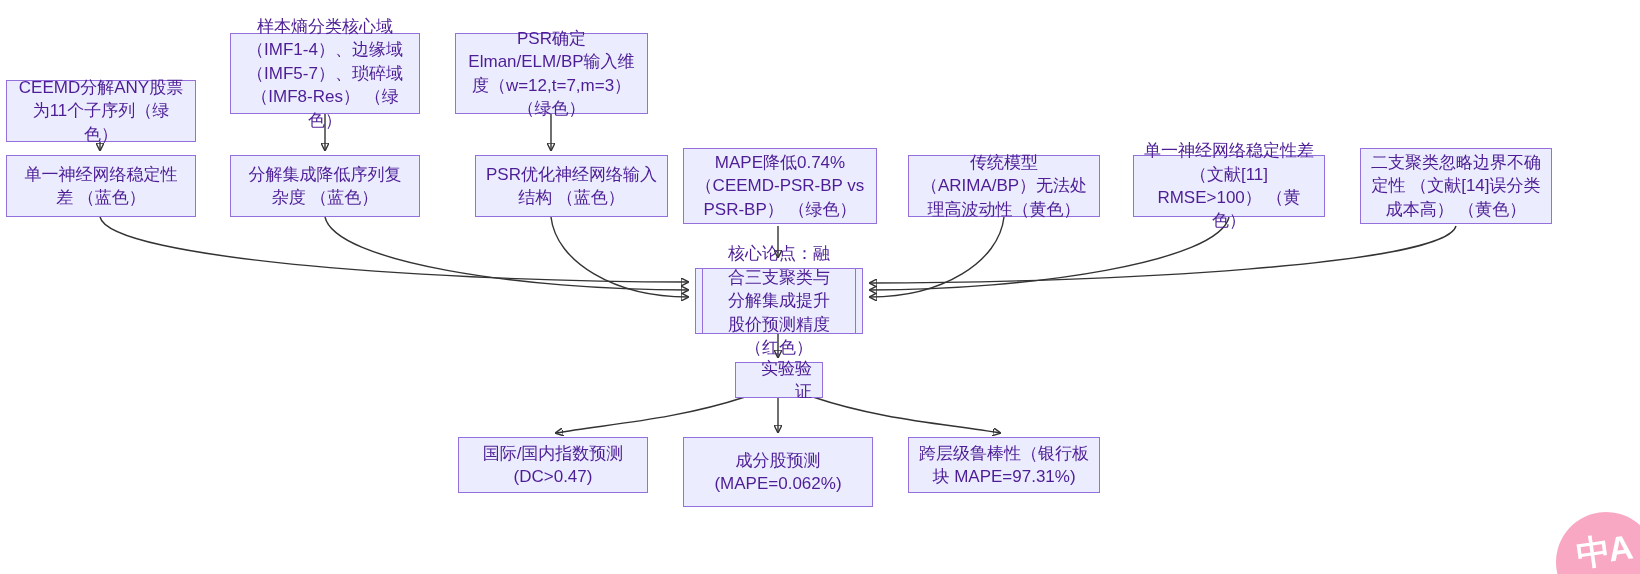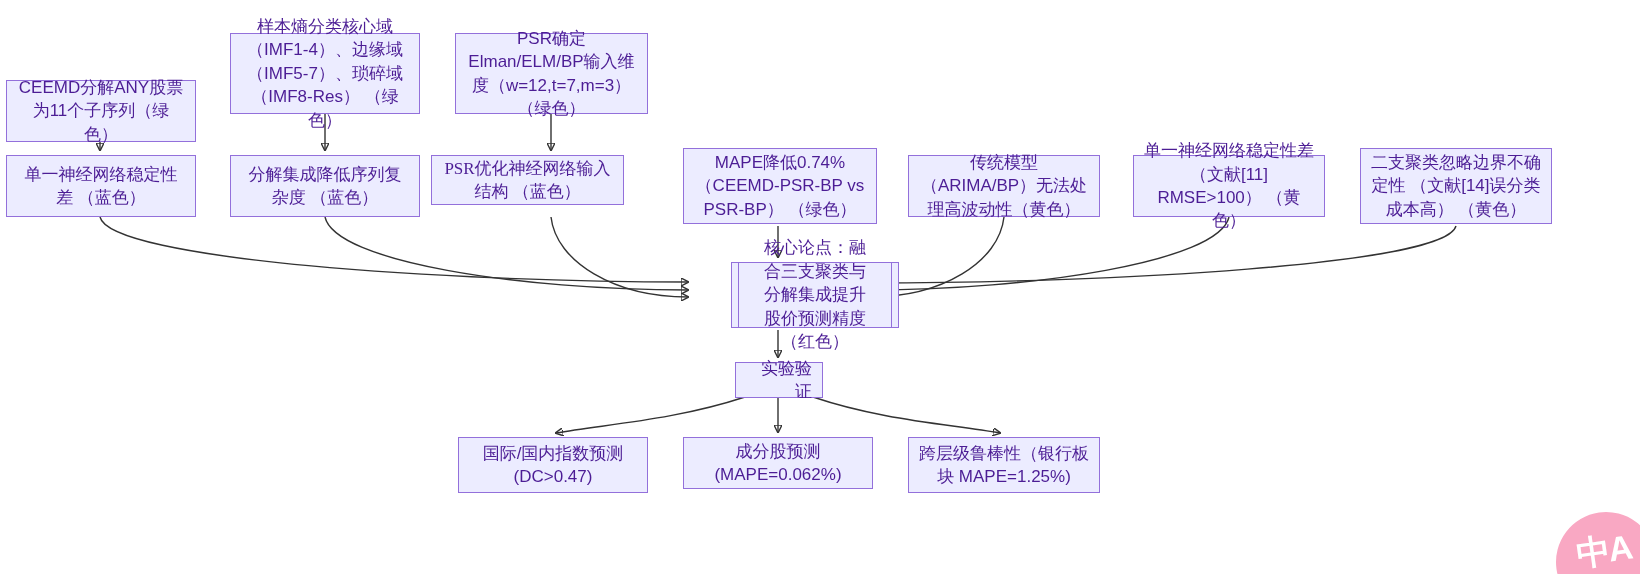--- a/index.html
+++ b/index.html
@@ -13,29 +13,29 @@
     display:flex; align-items:center; justify-content:center; text-align:center;
     color:#4c1d95; font-size:17px; line-height:1.38; padding:4px 10px;
   }
   .node .lbl { display:block; }
   
   #n0 { left:6px;    top:44px;  width:190px; height:62px;margin-top:36px; }
   #n1 { left:230px;  top:33px;  width:190px; height:81px; }
   #n2 { left:455px;  top:33px;  width:193px; height:81px; }
   #n3 { left:6px;    top:155px; width:190px; height:62px; }
   #n4 { left:230px;  top:155px; width:190px; height:62px; }
-  #n5 { left:431px;  top:155px; width:193px; height:50px;font-family:Liberation Serif, serif; }
+  #n5 { left:475px;  top:155px; width:193px; height:62px; }
   #n6 { left:683px;  top:148px; width:194px; height:76px; }
   #n7 { left:908px;  top:155px; width:192px; height:62px; }
   #n8 { left:1133px; top:155px; width:192px; height:62px; }
   #n9 { left:1360px; top:148px; width:192px; height:76px; }
-  #n10{ left:695px;  top:262px; width:168px; height:66px; padding:4px 28px;margin-left:36px; }
+  #n10{ left:695px;  top:268px; width:168px; height:66px; padding:4px 28px; }
   #n11{ left:735px;  top:362px; width:88px;  height:36px;text-align:right; }
   #n12{ left:458px;  top:437px; width:190px; height:56px; }
-  #n13{ left:683px;  top:437px; width:190px; height:52px; }
+  #n13{ left:683px;  top:437px; width:190px; height:70px; }
   #n14{ left:908px;  top:437px; width:192px; height:56px; }
   
   .subroutine .srline { position:absolute; top:0; bottom:0; width:1px; background:#9370DB; }
   .subroutine .srline.l { left:6px; }
   .subroutine .srline.r { right:6px; }
   
   .translate-fab {
     position:absolute; left:1556px; top:512px; width:100px; height:100px;
     border-radius:50%; background:#f9a8c3;
     color:#ffffff; font-weight:bold; font-size:34px;
@@ -110,20 +110,20 @@
   <div class="node" id="n11">
       <span class="lbl">实验验证</span>
     </div>
   <div class="node" id="n12">
       <span class="lbl">国际/国内指数预测 (DC&gt;0.47)</span>
     </div>
   <div class="node" id="n13">
       <span class="lbl">成分股预测 (MAPE=0.062%)</span>
     </div>
   <div class="node" id="n14">
-      <span class="lbl">跨层级鲁棒性（银行板块 MAPE=1.25%)</span>
+      <span class="lbl">跨层级鲁棒性（银行板块 MAPE=97.31%)</span>
     </div>
 
   <div class="translate-fab">
     <span>中A</span>
   </div>
 
 </div>
 
 </body></html>

